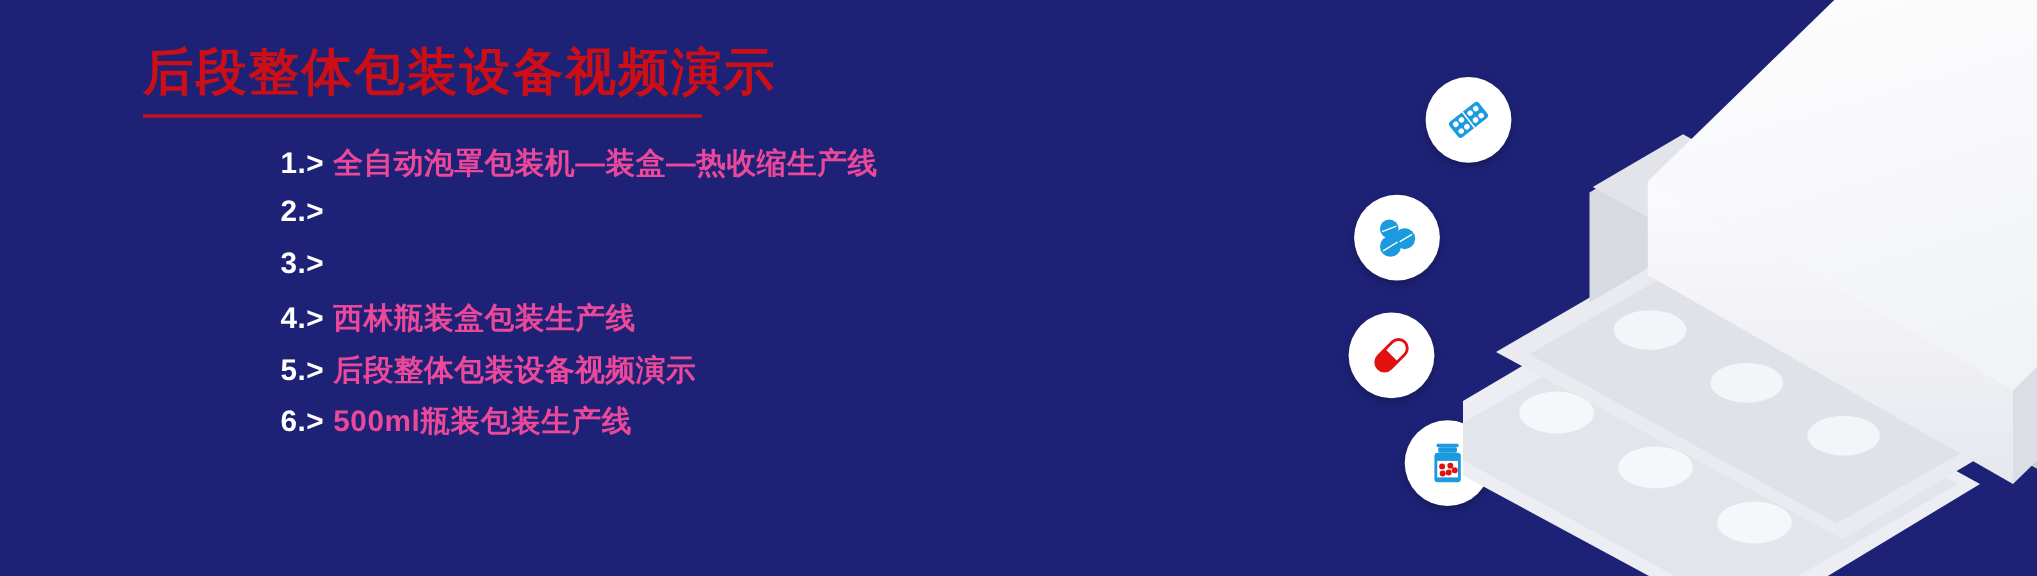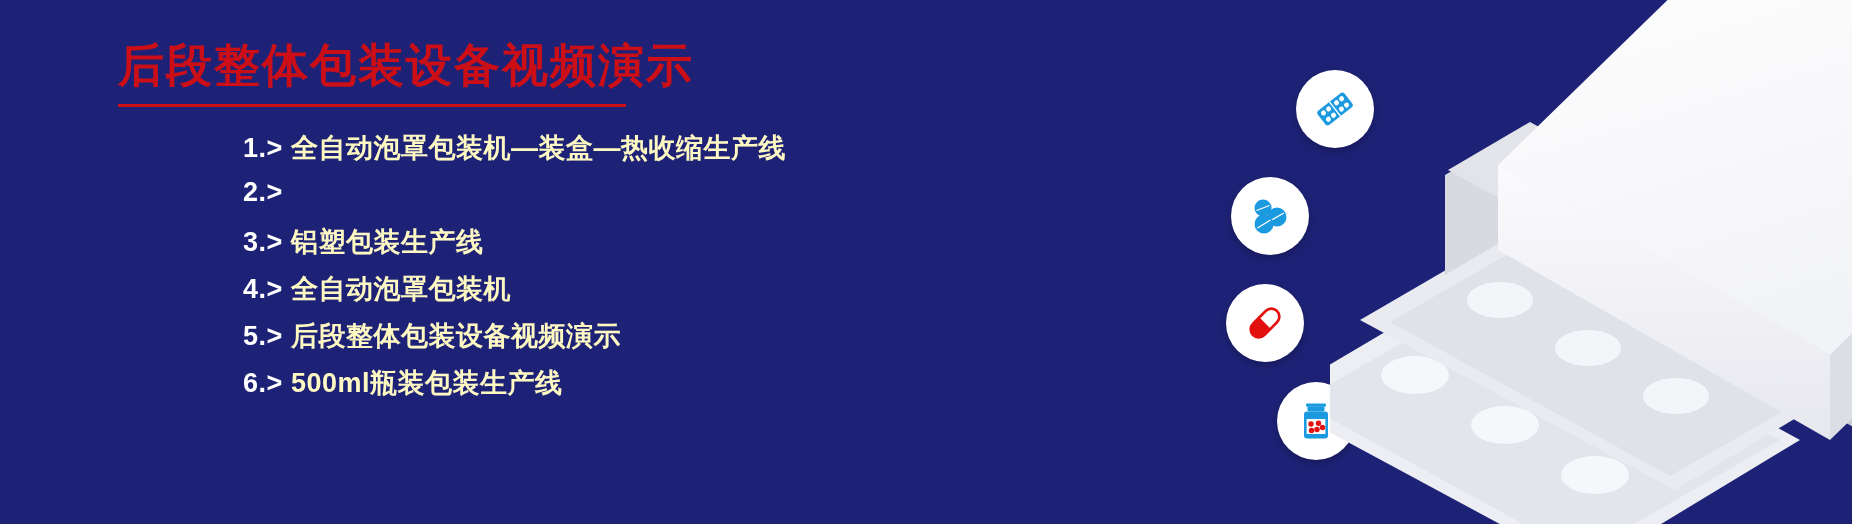--- a/index.html
+++ b/index.html
@@ -12,21 +12,21 @@
     width: 1852px;
     height: 524px;
     background: #1e2277;
     overflow: hidden;
     font-family: "Liberation Sans", "DejaVu Sans", sans-serif;
   }
 
   
   .content {
     position: absolute;
-    left: 0;
+    left: 12px;
     top: 0;
     width: 1000px;
     height: 524px;
   }
   .title {
     position: absolute;
     left: 118px;
     top: 40px;
     font-size: 46px;
     font-weight: bold;
@@ -60,21 +60,21 @@
     letter-spacing: 0.5px;
   }
   .list-index {
     display: inline-block;
     min-width: 48px;
     font-size: 27px;
     font-weight: 700;
     color: #ffffff;
   }
   .list-text {
-    color: #fef9c3;
+    color: #ec4899;
   }
 
   
   .icon-circle {
     position: absolute;
     border-radius: 50%;
     background: #ffffff;
     box-shadow: 0 3px 9px rgba(0,0,0,0.28);
     display: flex;
     align-items: center;
@@ -112,26 +112,25 @@
         <span class="list-index">1.&gt;</span>
         <span class="list-text">全自动泡罩包装机—装盒—热收缩生产线</span>
       </div>
 
       <div class="list-item">
         <span class="list-index">2.&gt;</span>
       </div>
 
       <div class="list-item">
         <span class="list-index">3.&gt;</span>
-        <span class="list-text">铝塑包装生产线</span>
       </div>
 
       <div class="list-item">
         <span class="list-index">4.&gt;</span>
-        <span class="list-text">全自动泡罩包装机</span>
+        <span class="list-text">西林瓶装盒包装生产线</span>
       </div>
 
       <div class="list-item">
         <span class="list-index">5.&gt;</span>
         <span class="list-text">后段整体包装设备视频演示</span>
       </div>
 
       <div class="list-item">
         <span class="list-index">6.&gt;</span>
         <span class="list-text">500ml瓶装包装生产线</span>

